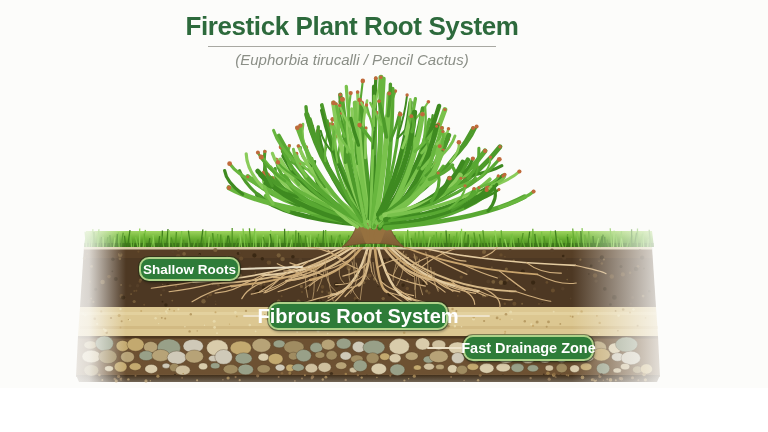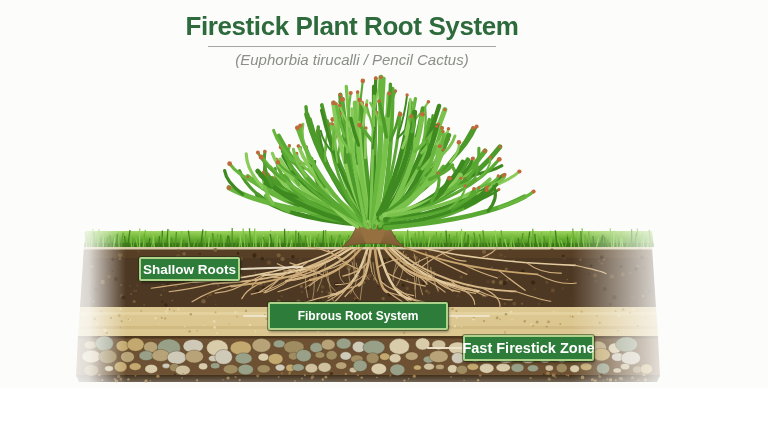--- a/index.html
+++ b/index.html
@@ -23,27 +23,27 @@
   }
   .sub{
     margin:0;font-size:15px;font-style:italic;
     color:var(--subtitle-gray,#8b8f87);
   }
   #scene{position:absolute;left:0;top:0;}
   .badge{
     position:absolute;display:flex;align-items:center;justify-content:center;
     background:var(--badge-green,#2e7c39);
     border:2px solid var(--badge-border,#aed289);
-    border-radius:2px;
+    border-radius:10px;
     box-shadow:0 0 0 1px rgba(25,45,18,.5), 1px 2px 3px rgba(0,0,0,.35);
     color:var(--badge-text,#ffffff);font-weight:700;white-space:nowrap;
     box-sizing:border-box;
   }
   #badge-shallow{left:139px;top:257px;width:101px;height:24px;font-size:13.5px;}
-  #badge-fibrous{left:268px;top:302px;width:180px;height:28px;font-size:12px;}
+  #badge-fibrous{left:268px;top:302px;width:180px;height:28px;font-size:20px;}
   #badge-fast{left:463px;top:335px;width:131px;height:26px;font-size:14.5px;}
 </style>
 </head>
 <body>
 
 <div class="stage">
 
   <svg id="scene" width="768" height="432" viewBox="0 0 768 432">
     <defs>
       <linearGradient id="grassGrad" x1="0" y1="0" x2="0" y2="1">
@@ -1284,16 +1284,16 @@
     <p class="sub">(Euphorbia tirucalli / Pencil Cactus)</p>
   </header>
 
   <div class="badge" id="badge-shallow">
     <span>Shallow Roots</span>
   </div>
   <div class="badge" id="badge-fibrous">
     <span>Fibrous Root System</span>
   </div>
   <div class="badge" id="badge-fast">
-    <span>Fast Firestick Zone</span>
+    <span>Fast Drainage Zone</span>
   </div>
 
 </div>
 
 </body></html>

